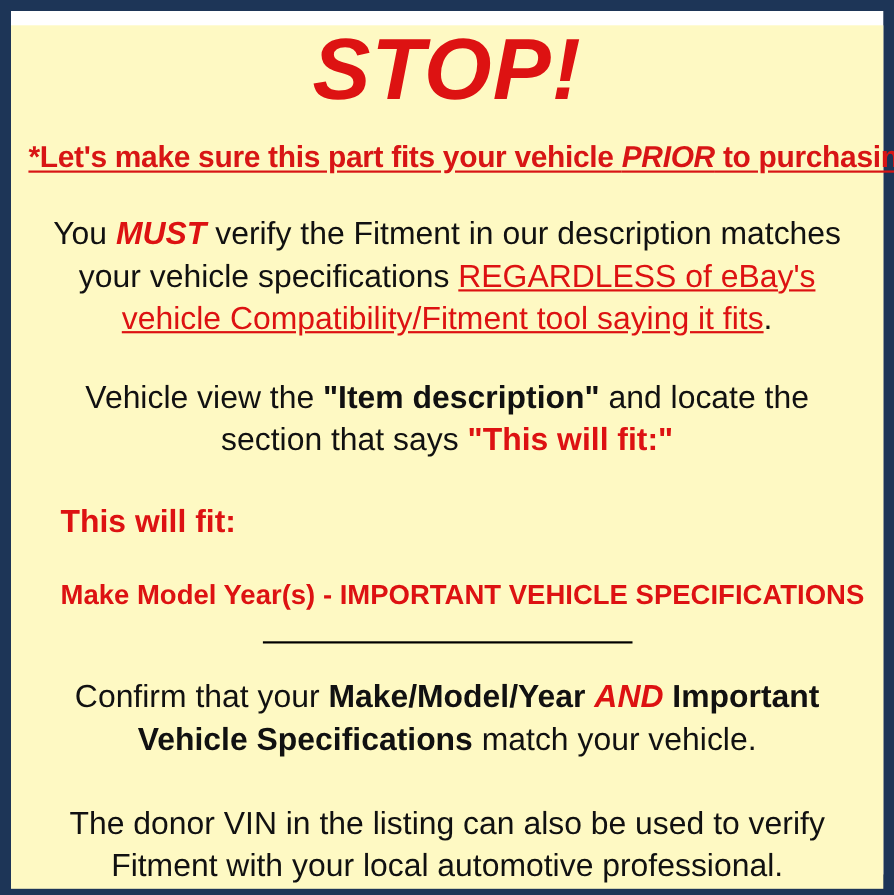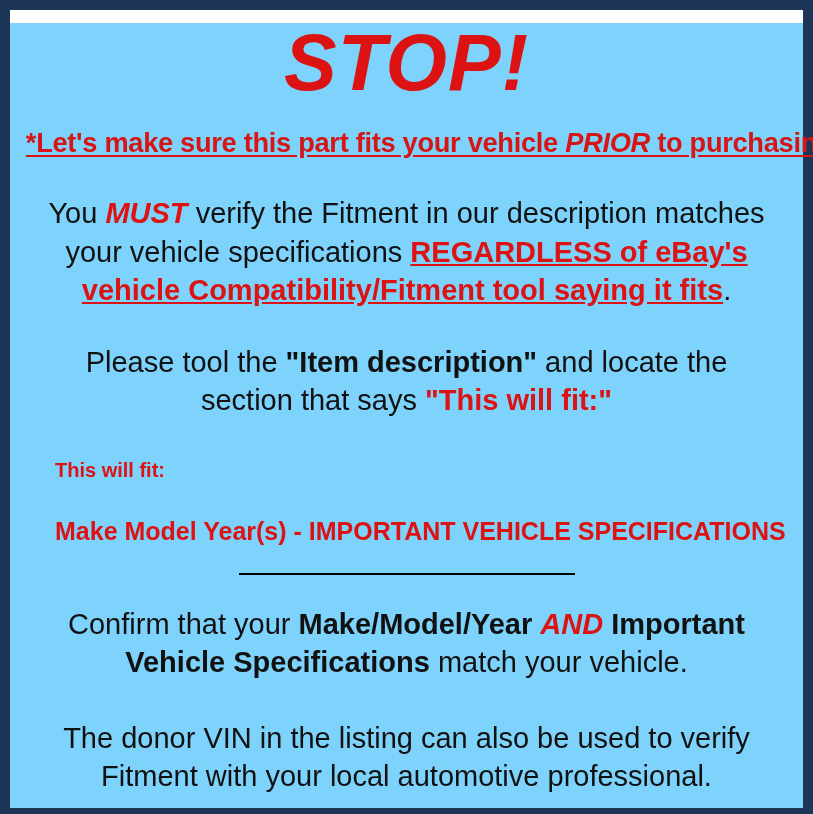--- a/index.html
+++ b/index.html
@@ -21,21 +21,21 @@
     background: #ffffff;
     border: 10px solid #1d3557;
     border-bottom-width: 19px;
     position: relative;
   }
 
   .inner {
     box-sizing: border-box;
     width: 100%;
     height: 100%;
-    background: #7dd3fc;
+    background: #fef9c3;
     padding: 0 12px;
     text-align: center;
     color: #000000;
   }
 
   
   .title {
     font-size: 79px;
     font-weight: bold;
     font-style: italic;
@@ -78,21 +78,21 @@
   .red       { color: #dd1212; }
   .b         { font-weight: bold; }
   .redbiu {
     color: #dd1212;
     font-weight: bold;
     font-style: italic;
     text-underline-offset: 2px;
   }
   .redbu {
     color: #dd1212;
-    font-weight: bold;
+    font-weight: normal;
     text-decoration: underline;
     text-underline-offset: 2px;
   }
 
   
   .example-block {
     text-align: left;
     padding-left: 36px;
     margin-top: 38px;
   }
@@ -100,21 +100,21 @@
     font-size: 28px;
     font-style: italic;
     font-weight: normal;
     text-decoration: underline;
     text-underline-offset: 2px;
     color: #111111;
     line-height: 1.15;
     display: inline-block;
   }
   .example-fit {
-    font-size: 20px;
+    font-size: 29px;
     font-weight: bold;
     color: #dd1212;
     line-height: 1.2;
     margin-top: 2px;
     margin-left: -3px;
   }
   .example-spec {
     font-size: 25px;
     font-weight: bold;
     color: #dd1212;
@@ -147,21 +147,21 @@
 
     <div class="subtitle">
       <span>*Let's make sure this part fits your vehicle </span><span class="ital">PRIOR</span><span> to purchasing*</span>
     </div>
 
     <p class="para p-must">
       <span>You </span><span class="redbiu">MUST</span><span> verify the Fitment in our description matches your vehicle specifications </span><span class="redbu">REGARDLESS of eBay's vehicle Compatibility/Fitment tool saying it fits</span><span>.</span>
     </p>
 
     <p class="para p-please">
-      <span>Please tool the </span><span class="b">"Item description"</span><span> and locate the section that says </span><span class="red b">"This will fit:"</span>
+      <span>Vehicle view the </span><span class="b">"Item description"</span><span> and locate the section that says </span><span class="red b">"This will fit:"</span>
     </p>
 
     <div class="example-block">
       <div class="example-fit">This will fit:</div>
       <div class="example-spec">Make Model Year(s) - IMPORTANT VEHICLE SPECIFICATIONS</div>
     </div>
 
     <div class="divider-wrap">
       <hr class="divider">
     </div>

